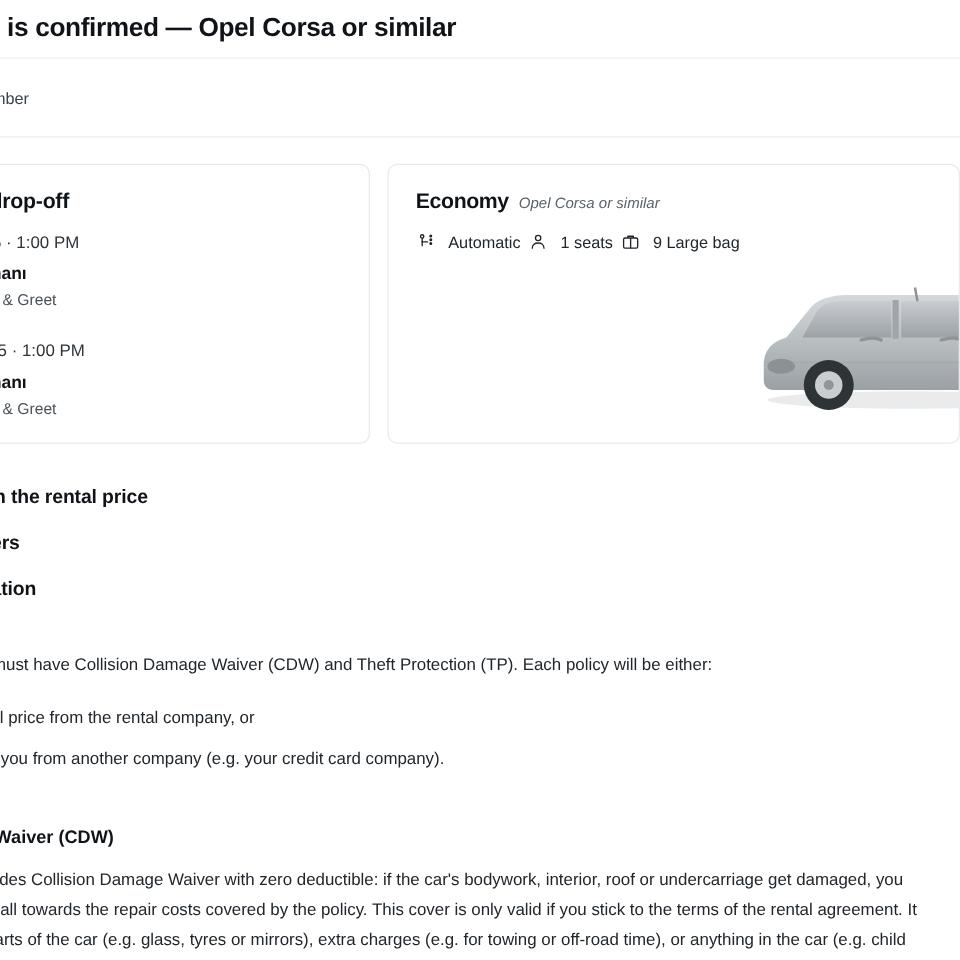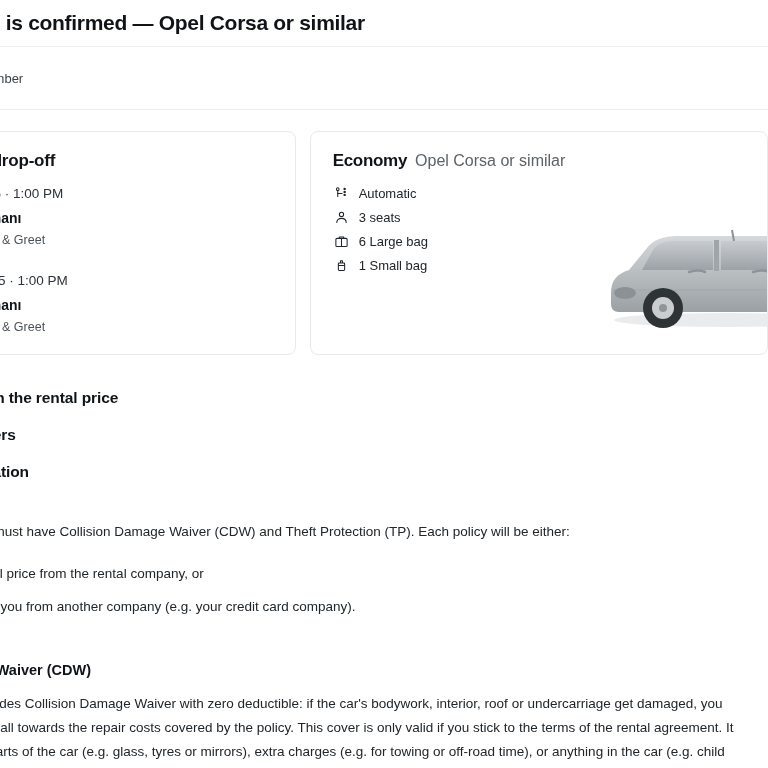--- a/index.html
+++ b/index.html
@@ -95,25 +95,26 @@
     gap: 8px;
     margin-bottom: 13px;
   }
   .veh-class {
     font-size: 17px;
     font-weight: 700;
     letter-spacing: -0.3px;
     color: #101418;
   }
   .veh-model {
-    font-size: 16px;
+    font-size: 12px;
     color: #5b6view;
     color: #5b6268;
-  }
-  .spec-list { display: flex; flex-direction: column; gap: 6px; }
+    font-style: italic;
+  }
+  .spec-list { display: flex; gap: 6px; }
   .spec {
     display: flex;
     align-items: center;
     gap: 9px;
     font-size: 13px;
     color: #20262b;
     height: 18px;
   }
   .spec .ic {
     width: 17px; height: 17px;
@@ -223,45 +224,35 @@
         </div>
 
 
         <div class="spec">
           <span class="ic">
             <svg width="15" height="15" viewBox="0 0 24 24" fill="none" stroke="#20262b" stroke-width="1.7" stroke-linecap="round">
               <circle cx="12" cy="7" r="3.4"></circle>
                 <path d="M4.5 20c0-4.2 3.4-6.6 7.5-6.6s7.5 2.4 7.5 6.6"></path>
             </svg>
           </span>
-          <span>3 seats</span>
+          <span>1 seats</span>
         </div>
 
 
         <div class="spec">
           <span class="ic">
             <svg width="15" height="15" viewBox="0 0 24 24" fill="none" stroke="#20262b" stroke-width="1.7" stroke-linejoin="round">
               <rect x="3" y="7" width="18" height="13" rx="1.8"></rect>
               <path d="M8.5 7V4.8h7V7"></path>
                 <path d="M12 7v13"></path>
             </svg>
           </span>
-          <span>6 Large bag</span>
+          <span>9 Large bag</span>
         </div>
 
-        <div class="spec">
-          <span class="ic">
-            <svg width="15" height="15" viewBox="0 0 24 24" fill="none" stroke="#20262b" stroke-width="1.7" stroke-linejoin="round">
-              <rect x="7" y="8" width="10" height="12" rx="1.5"></rect>
-              <path d="M10.5 8V4.5h3V8"></path>
-                <path d="M7 12h10"></path>
-            </svg>
-          </span>
-          <span>1 Small bag</span>
-        </div>
 
 
       </div>
 
       <div class="car-img">
         <svg width="250" height="118" viewBox="0 0 250 118">
           <defs>
             <linearGradient id="body" x1="0" y1="0" x2="0" y2="1">
               <stop offset="0" stop-color="#d6d9db"></stop>
               <stop offset="0.55" stop-color="#b5babd"></stop>

